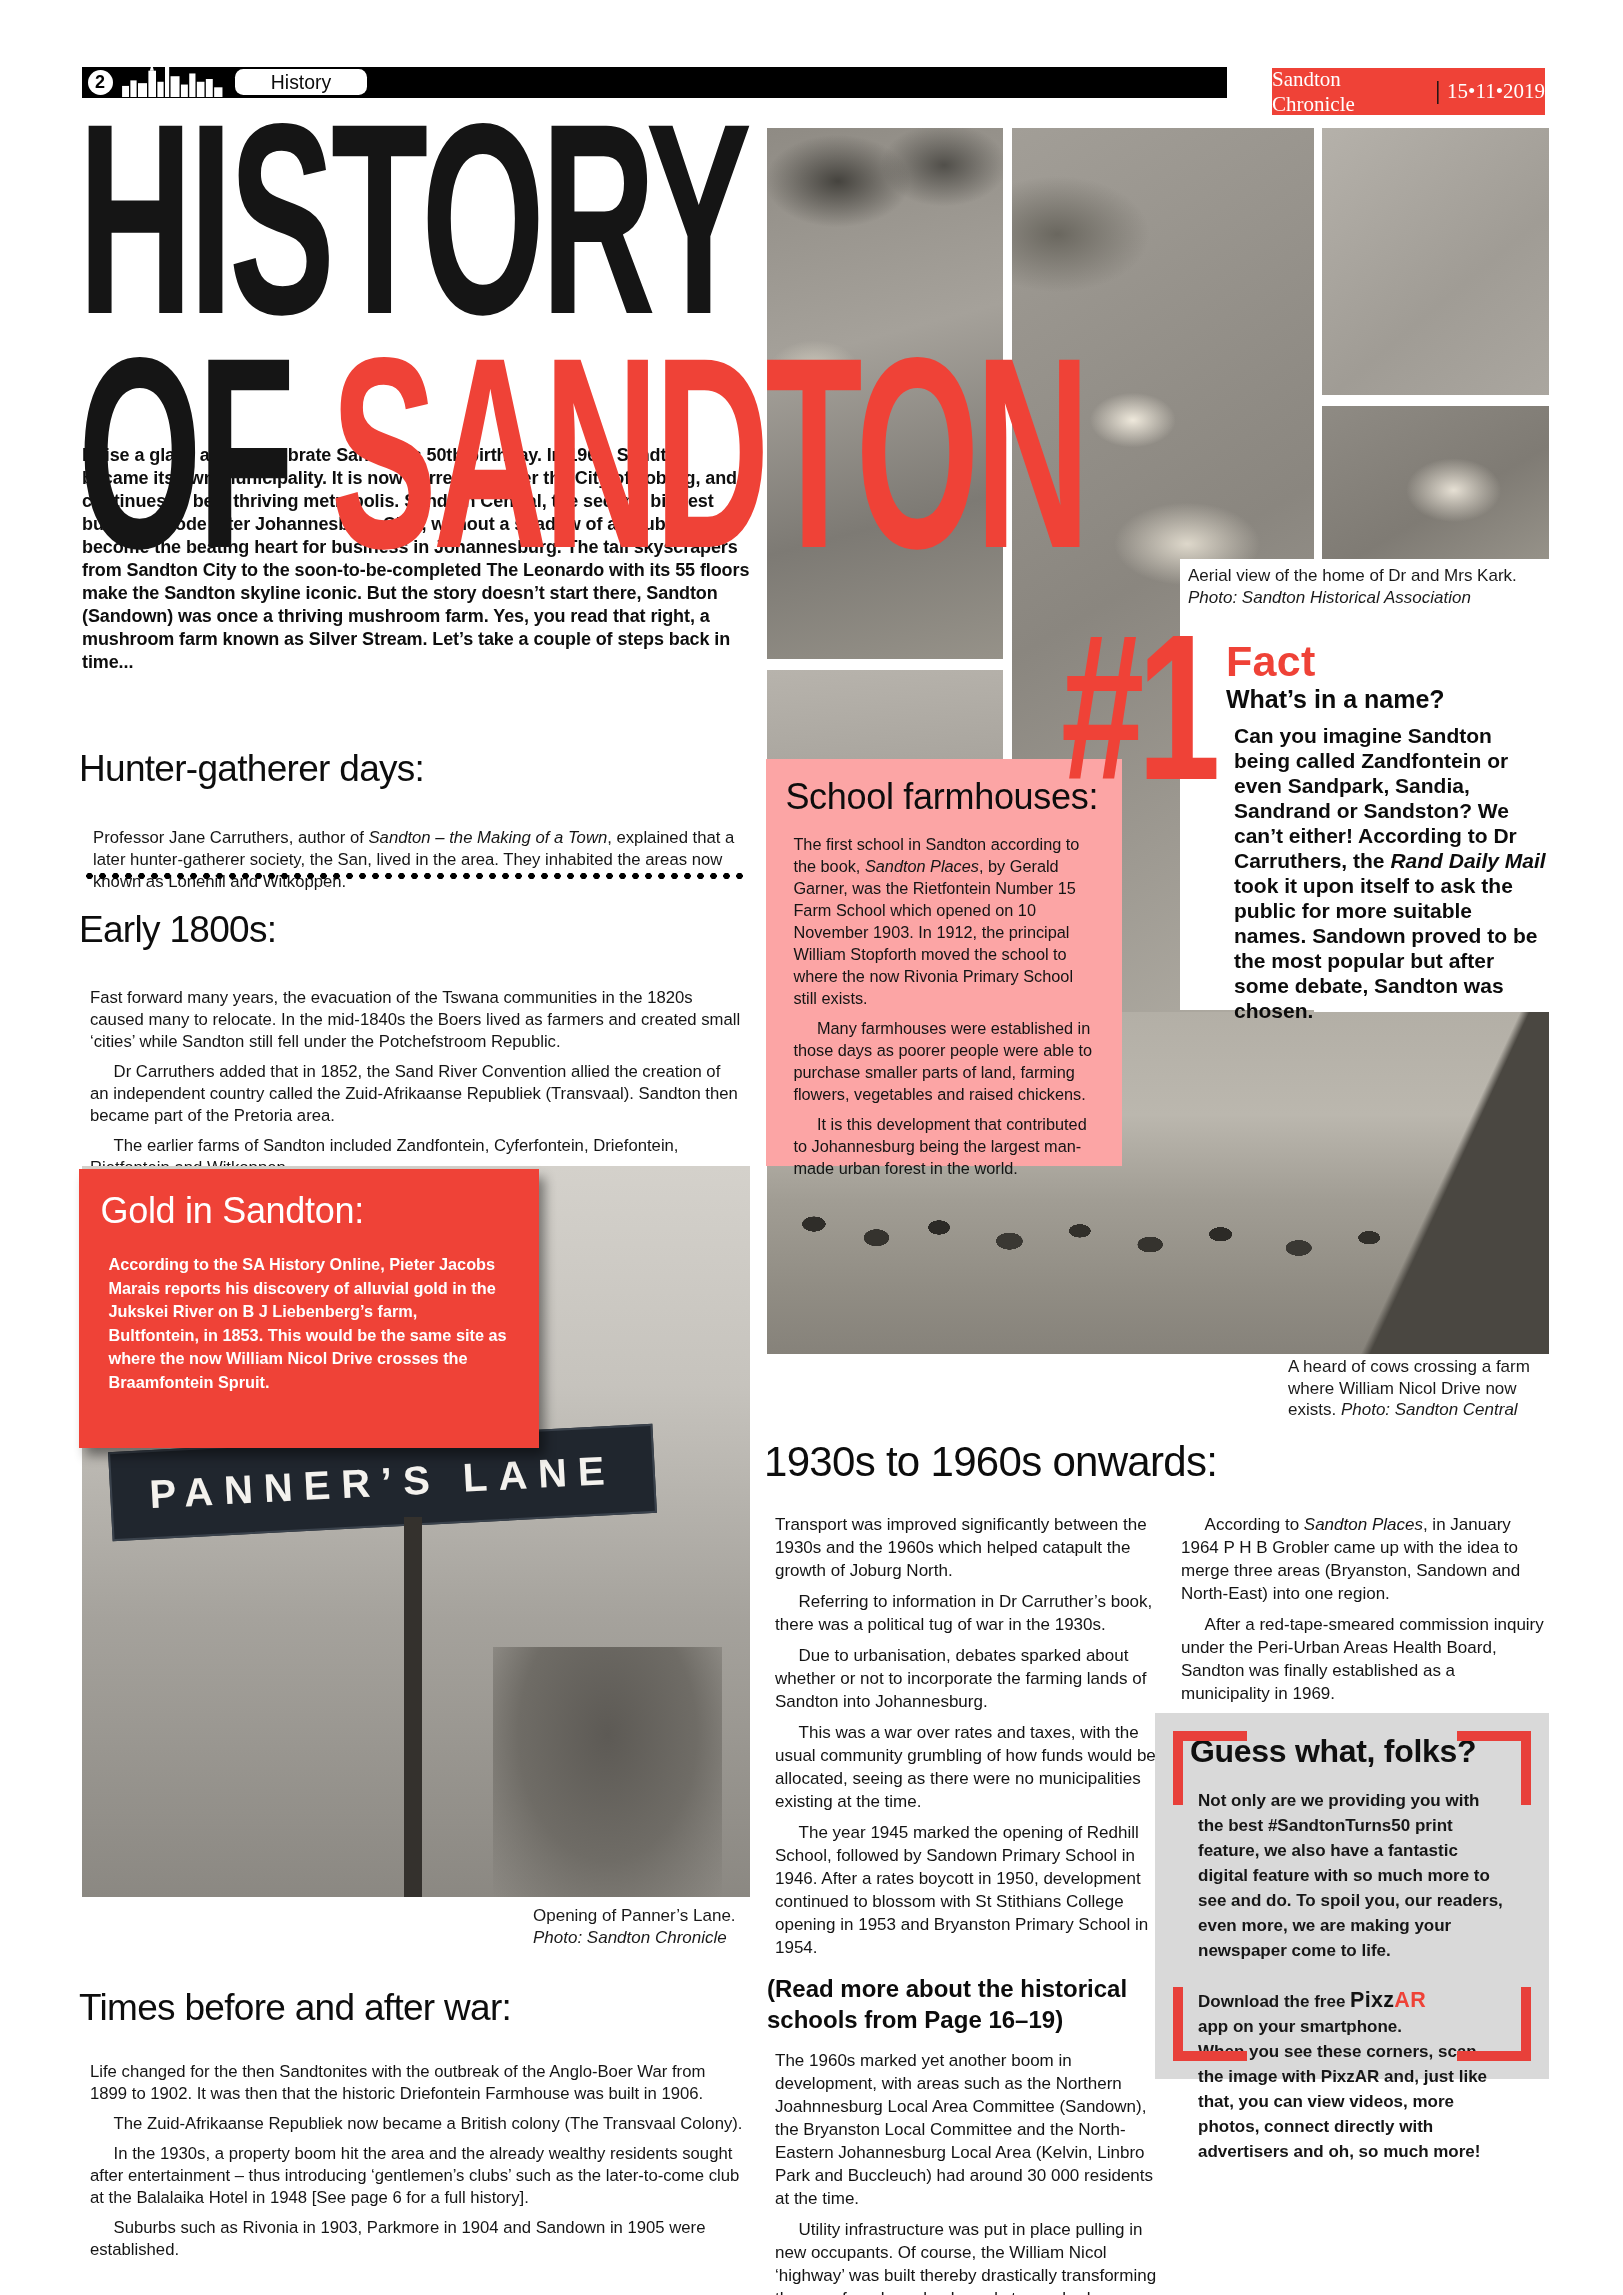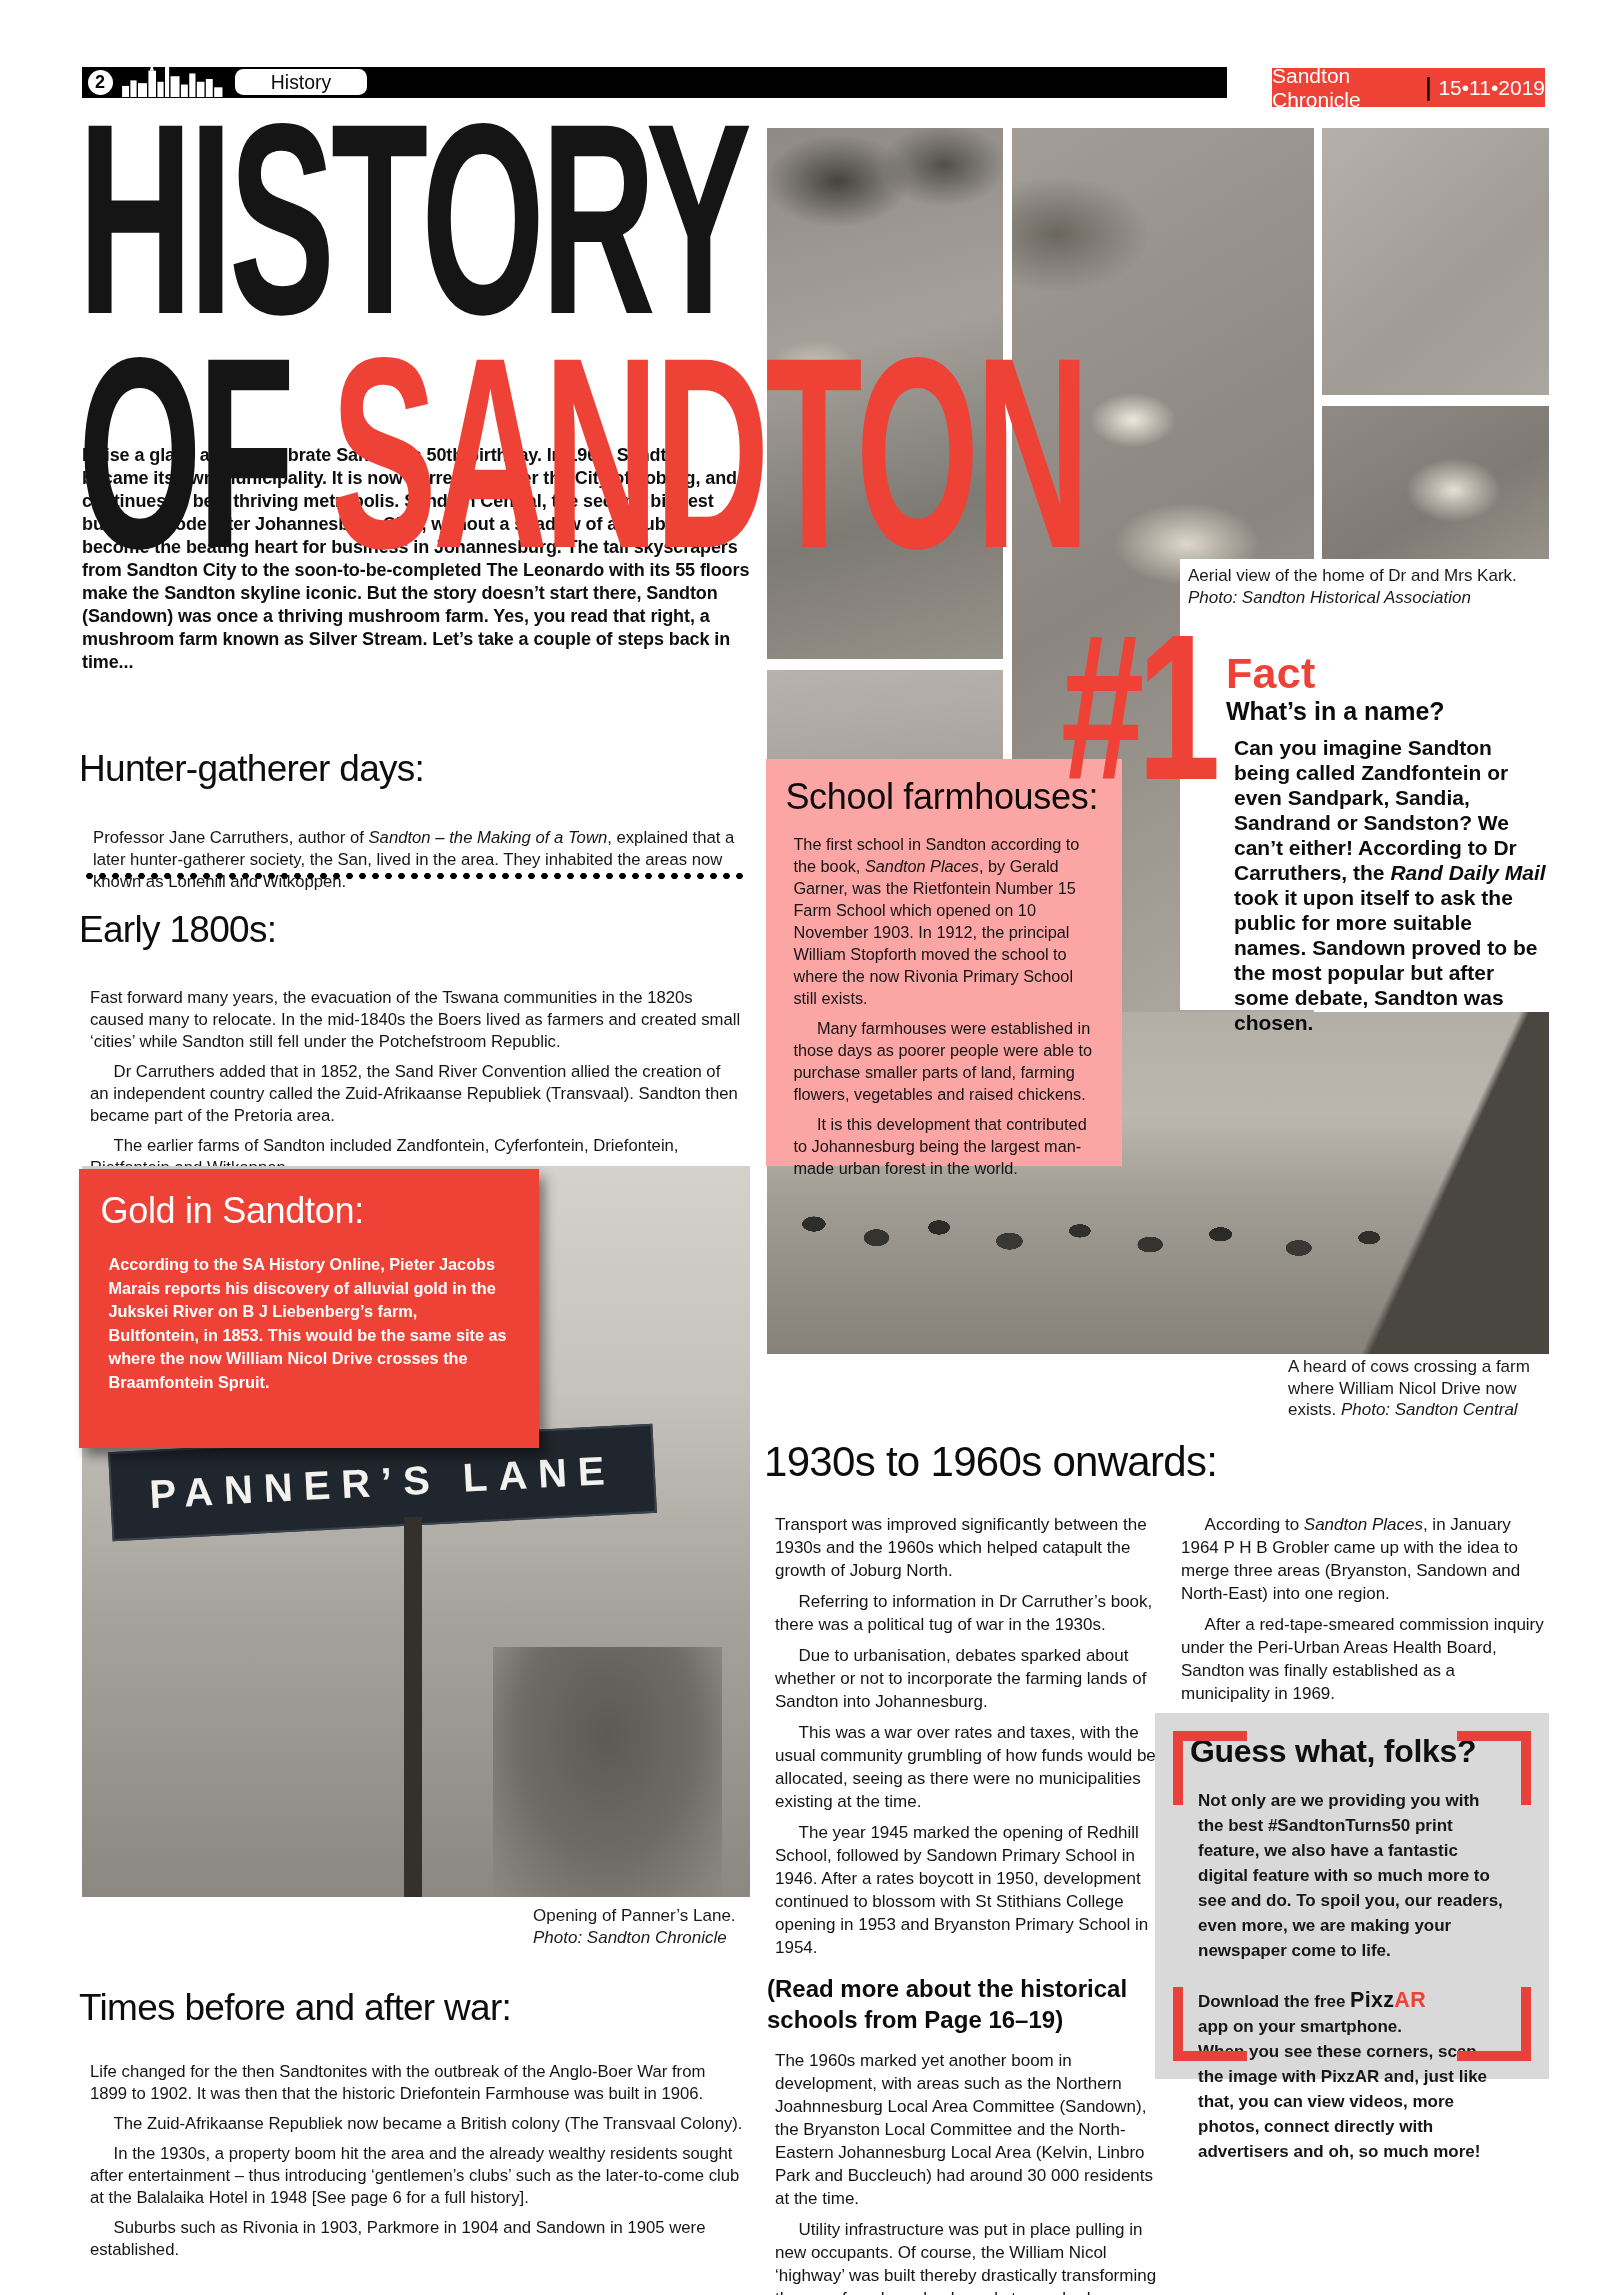--- a/index.html
+++ b/index.html
@@ -7,22 +7,22 @@
         font-family:"Liberation Sans", sans-serif;color:#111;}
   .abs{position:absolute;}
 
   
   .header-bar{left:82px;top:67px;width:1145px;height:30.5px;background:#000;}
   .page-circle{left:5.6px;top:2.8px;width:25px;height:25px;background:#fff;border-radius:50%;
                display:flex;align-items:center;justify-content:center;font-weight:bold;font-size:18px;color:#000;}
   .skyline{left:40px;top:-5.6px;width:104px;height:36px;}
   .history-tab{left:153px;top:2.1px;width:132px;height:26px;background:#fff;border-radius:8.3px;
                display:flex;align-items:center;justify-content:center;font-size:19.4px;color:#0c0c0c;}
-  .masthead{left:1272px;top:68px;width:273px;height:39px;background:#ef4237;
-            display:flex;align-items:center;justify-content:center;font-size:21px;color:#fff;gap:7px;}
+  .masthead{left:1272px;top:68px;width:273px;height:47px;background:#ef4237;
+            display:flex;align-items:center;justify-content:center;font-size:21px;color:#fff;gap:7px;font-family:Liberation Serif, serif;}
   .masthead .sep{color:#111;font-weight:bold;transform:scaleY(1.2);}
 
   
   .big-title{left:78px;top:103px;z-index:6;font-weight:bold;font-size:272px;line-height:0.86;
              letter-spacing:-7px;transform:scaleX(0.585);transform-origin:left top;white-space:nowrap;color:#151515;}
   .big-title .red{color:#ef4237;}
 
   
   .photo{position:absolute;}
   .ph-a{left:767px;top:128px;width:236px;height:531px;
@@ -102,21 +102,21 @@
   
   .school-box{left:766px;top:759px;width:356px;height:407px;background:#fca5a5;z-index:2;
               padding:16.7px 19.4px;box-sizing:border-box;}
   .school-h{font-size:36px;font-weight:normal;letter-spacing:-0.3px;margin:0 0 15.3px 0;color:#0d0d0d;}
   .body-m{font-size:16.3px;line-height:22px;color:#141414;}
 
   
   .fact-number{left:1061px;top:603px;z-index:3;color:#ef4237;font-weight:bold;font-size:208px;
                line-height:1;letter-spacing:-9.7px;transform:scaleX(0.72);transform-origin:left top;}
   .fact-block{left:1226px;top:640px;width:330px;z-index:2;}
-  .fact-label{color:#ef4237;font-weight:bold;font-size:43px;line-height:43px;letter-spacing:0.3px;margin-top:12px;}
+  .fact-label{color:#ef4237;font-weight:bold;font-size:43px;line-height:43px;letter-spacing:0.3px;}
   .fact-sub{font-weight:bold;font-size:25px;line-height:32px;color:#0c0c0c;}
   .fact-body{font-weight:bold;font-size:21px;line-height:25px;color:#0c0c0c;}
 
   
   .thirties-h{left:764px;top:1438px;font-size:42px;letter-spacing:-0.7px;color:#0d0d0d;}
   .col-txt{font-size:17px;line-height:23px;color:#141414;}
   .col1{left:767px;top:1505px;width:401px;}
   .col2{left:1173px;top:1505px;width:382px;}
   .readmore{font-weight:bold;font-size:24px;line-height:30.5px;margin:15.3px 0 14px 0;color:#0c0c0c;}
 

